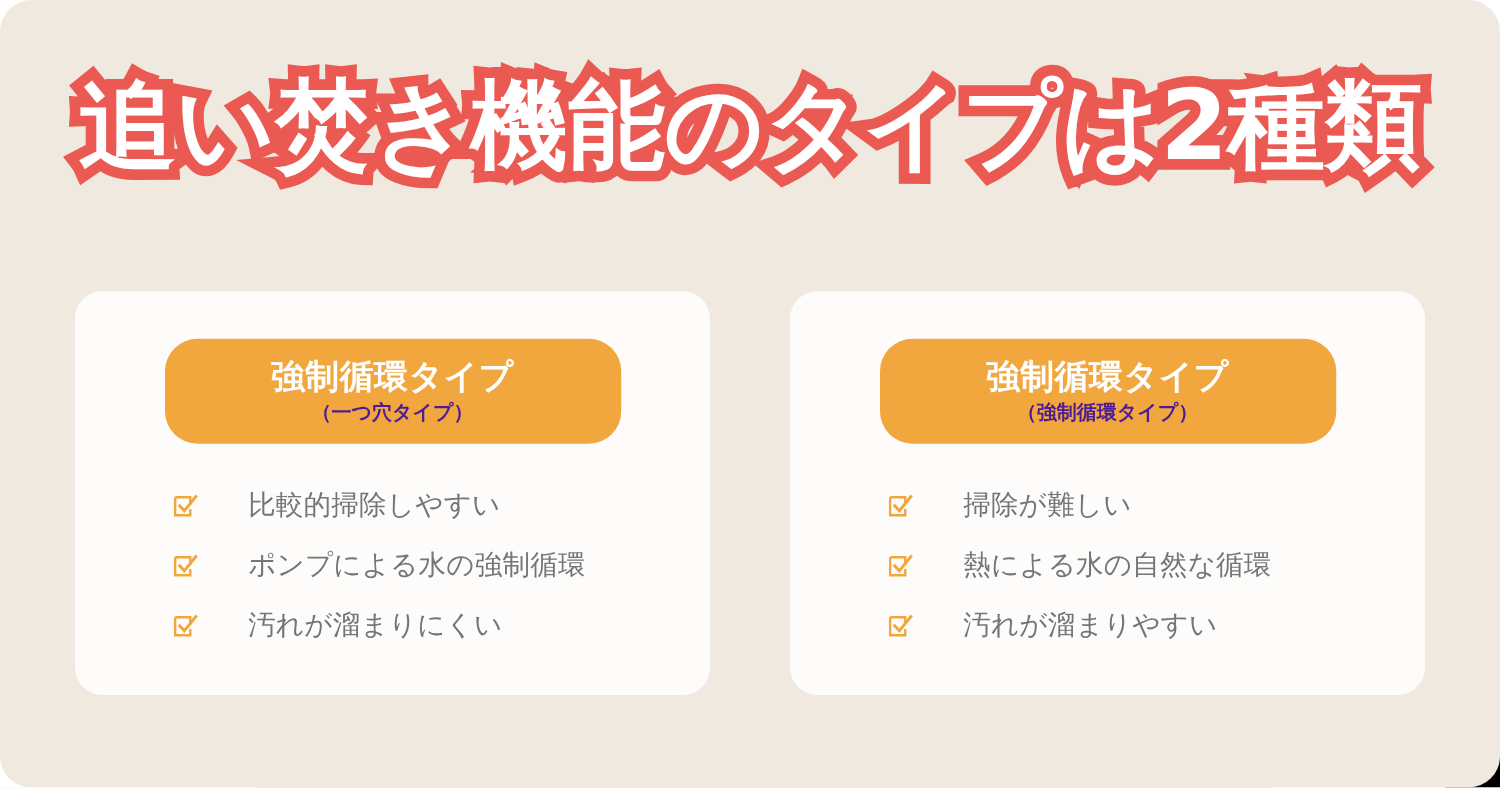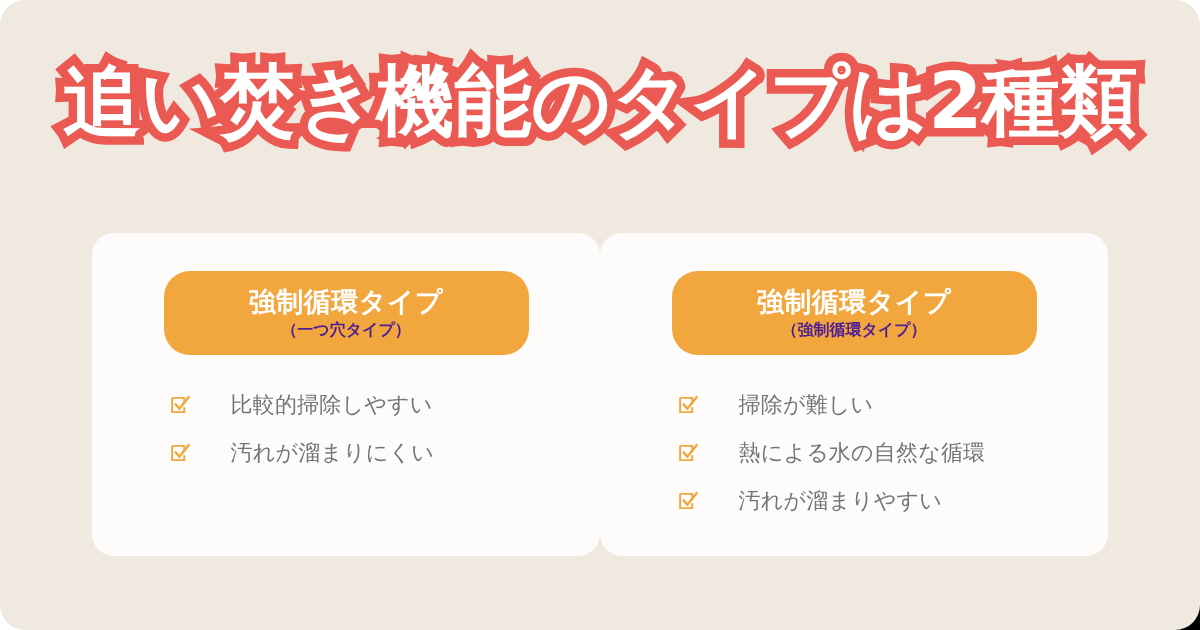--- a/index.html
+++ b/index.html
@@ -60,21 +60,21 @@
   }
 
   
   #cards {
     position: absolute;
     left: 60px;
     top: 233px;
     width: 1080px;
     height: 323px;
     display: flex;
-    justify-content: center;
+    justify-content: space-between;
   }
   .card {
     width: 508px;
     height: 323px;
     background: #fdfcfb;
     border-radius: 22px;
     box-sizing: border-box;
     display: flex;
     flex-direction: column;
     align-items: center;
@@ -166,20 +166,27 @@
               <path d="M3.4 4.2 H16.6 V11 M3.4 4.2 V19.8 H16.6 V14.5" fill="none" stroke="#f2a73e" stroke-width="2.1"></path>
               <path d="M7.4 11.6 L11.4 16.0 L21.4 3.6" fill="none" stroke="#f2a73e" stroke-width="2.6" stroke-linecap="square"></path>
             </svg>
             <span class="feature-label">比較的掃除しやすい</span>
           </li>
           <li class="feature-item">
             <svg class="check-icon" viewBox="0 0 24 24">
               <path d="M3.4 4.2 H16.6 V11 M3.4 4.2 V19.8 H16.6 V14.5" fill="none" stroke="#f2a73e" stroke-width="2.1"></path>
               <path d="M7.4 11.6 L11.4 16.0 L21.4 3.6" fill="none" stroke="#f2a73e" stroke-width="2.6" stroke-linecap="square"></path>
             </svg>
+            <span class="feature-label">ポンプによる水の強制循環</span>
+          </li>
+          <li class="feature-item">
+            <svg class="check-icon" viewBox="0 0 24 24">
+              <path d="M3.4 4.2 H16.6 V11 M3.4 4.2 V19.8 H16.6 V14.5" fill="none" stroke="#f2a73e" stroke-width="2.1"></path>
+              <path d="M7.4 11.6 L11.4 16.0 L21.4 3.6" fill="none" stroke="#f2a73e" stroke-width="2.6" stroke-linecap="square"></path>
+            </svg>
             <span class="feature-label">汚れが溜まりにくい</span>
           </li>
         </ul>
       </div>
 
       <div class="card">
         <div class="badge">
           <span class="badge-title">強制循環タイプ</span>
           <span class="badge-subtitle">（強制循環タイプ）</span>
         </div>

